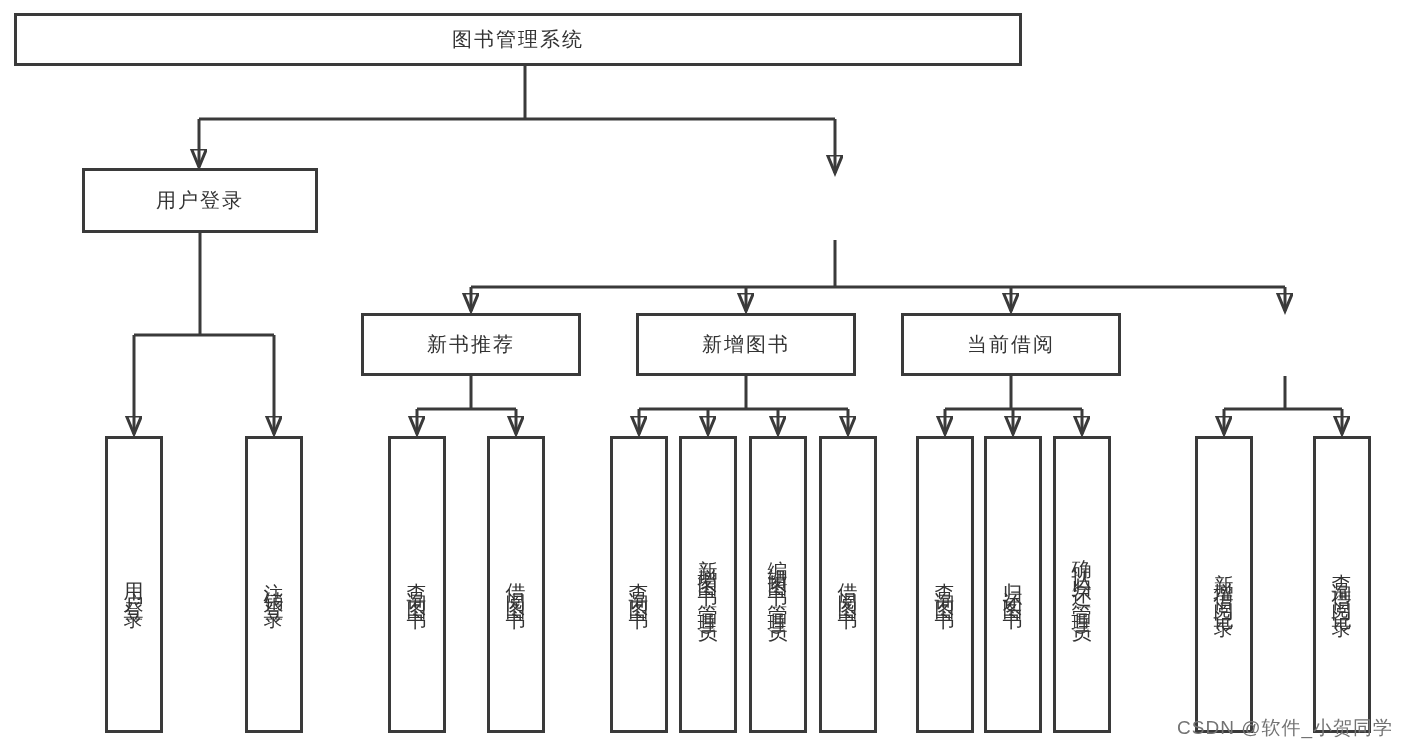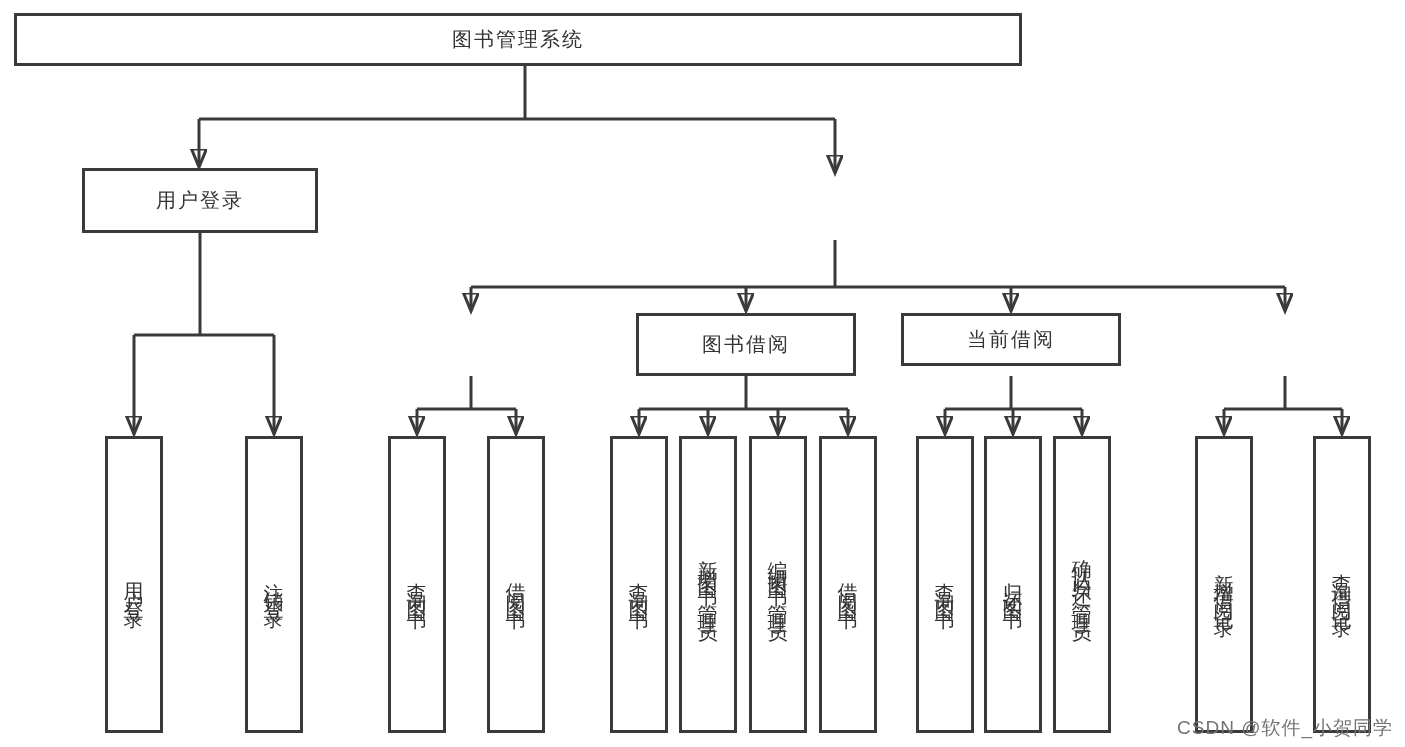--- a/index.html
+++ b/index.html
@@ -97,24 +97,27 @@
   </svg>
 
   <div class="node" style="left:14px; top:13px; width:1008px; height:53px;">
     <span class="hlabel">图书管理系统</span>
   </div>
 
   <div class="node" style="left:82px; top:168px; width:236px; height:65px;">
     <span class="hlabel">用户登录</span>
   </div>
 
+  <div class="node" style="left:361px; top:313px; width:220px; height:63px;">
+    <span class="hlabel">新书推荐</span>
+  </div>
   <div class="node" style="left:636px; top:313px; width:220px; height:63px;">
-    <span class="hlabel">图书借阅</span>
+    <span class="hlabel">新增图书</span>
   </div>
-  <div class="node" style="left:901px; top:313px; width:220px; height:53px;">
+  <div class="node" style="left:901px; top:313px; width:220px; height:63px;">
     <span class="hlabel">当前借阅</span>
   </div>
 
   <div class="node" style="left:105px; top:436px; width:58px; height:297px;">
     <span class="vlabel">用户登录</span>
   </div>
   <div class="node" style="left:245px; top:436px; width:58px; height:297px;">
     <span class="vlabel">注销登录</span>
   </div>
 

